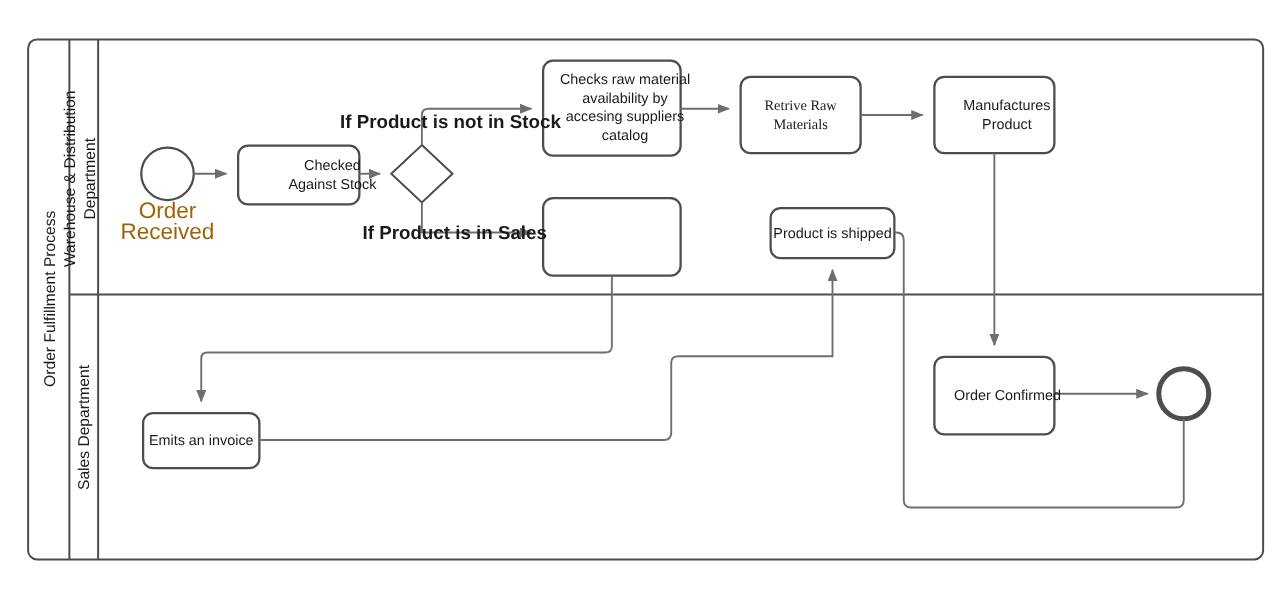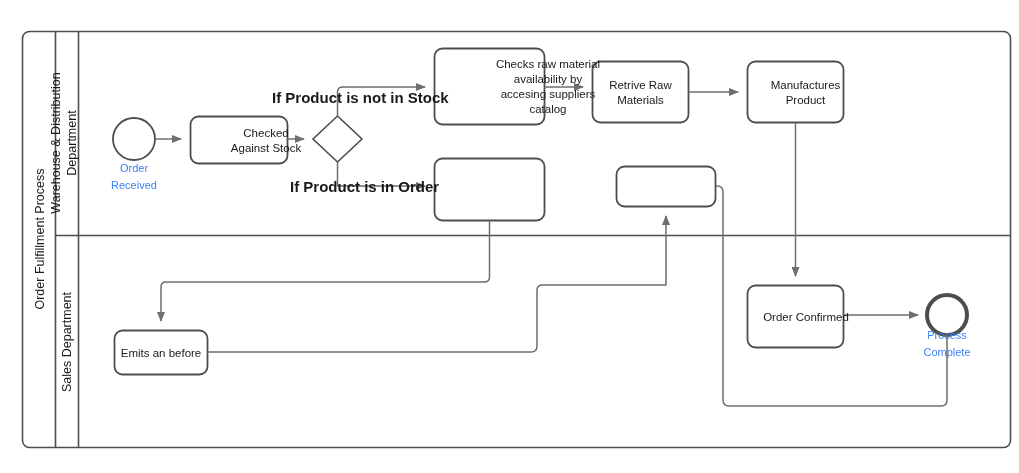--- a/index.html
+++ b/index.html
@@ -35,22 +35,22 @@
     color: #1a1a1a;
     font-size: 11.5px;
     line-height: 15px;
     font-family: "Liberation Sans", sans-serif;
     pointer-events: none;
     white-space: pre-line;
   }
   .event-label {
     position: absolute;
     text-align: center;
-    color: #3b82f6;
-    font-size: 11px;
+    color: #a16207;
+    font-size: 18px;
     line-height: 17px;
     font-family: "Liberation Sans", sans-serif;
     white-space: pre-line;
   }
   .flow-label {
     position: absolute;
     color: #1a1a1a;
     font-size: 15px;
     font-weight: bold;
     line-height: 14px;
@@ -155,40 +155,39 @@
   <div class="pool-label" style="left:-70px; top:232px; width:220px; transform:rotate(-90deg); text-align:center;">Order Fulfillment Process</div>
 
   <div class="lane-label" style="left:-36px; top:127px; width:200px; transform:rotate(-90deg);">Warehouse &amp; Distribution
 Department</div>
 
   <div class="lane-label" style="left:-33px; top:334px; width:200px; transform:rotate(-90deg);">Sales Department</div>
 
   <div class="event-label" style="left:79px; top:160px; width:110px;">Order
 Received</div>
 
-  <div class="event-label" style="left:897px; top:327px; width:100px;">Process
-Complete</div>
 
   <div class="node-label" style="left:190px; top:117px; width:98px; height:47px;margin-left:27px;">Checked
 Against Stock</div>
 
-  <div class="node-label" style="left:434px; top:49px; width:132px; height:76px;margin-left:48px;">Checks raw material
+  <div class="node-label" style="left:434px; top:49px; width:132px; height:76px;">Checks raw material
 availability by
 accesing suppliers
 catalog</div>
 
-  <div class="node-label" style="left:592px; top:62px; width:97px; height:61px;">Retrive Raw
+  <div class="node-label" style="left:592px; top:62px; width:97px; height:61px;font-family:Liberation Serif, serif;">Retrive Raw
 Materials</div>
 
   <div class="node-label" style="left:747px; top:62px; width:117px; height:61px;">Manufactures
 Product</div>
 
 
+  <div class="node-label" style="left:616px; top:167px; width:100px; height:40px;">Product is shipped</div>
 
-  <div class="node-label" style="left:114px; top:331px; width:94px; height:44px;">Emits an before</div>
+  <div class="node-label" style="left:114px; top:331px; width:94px; height:44px;">Emits an invoice</div>
 
   <div class="node-label" style="left:747px; top:286px; width:118px; height:62px;">Order Confirmed</div>
 
   <div class="flow-label" style="left:272px; top:91px;">If Product is not in Stock</div>
 
-  <div class="flow-label" style="left:290px; top:180px;">If Product is in Order</div>
+  <div class="flow-label" style="left:290px; top:180px;">If Product is in Sales</div>
 
 </div>
 
 </body></html>

